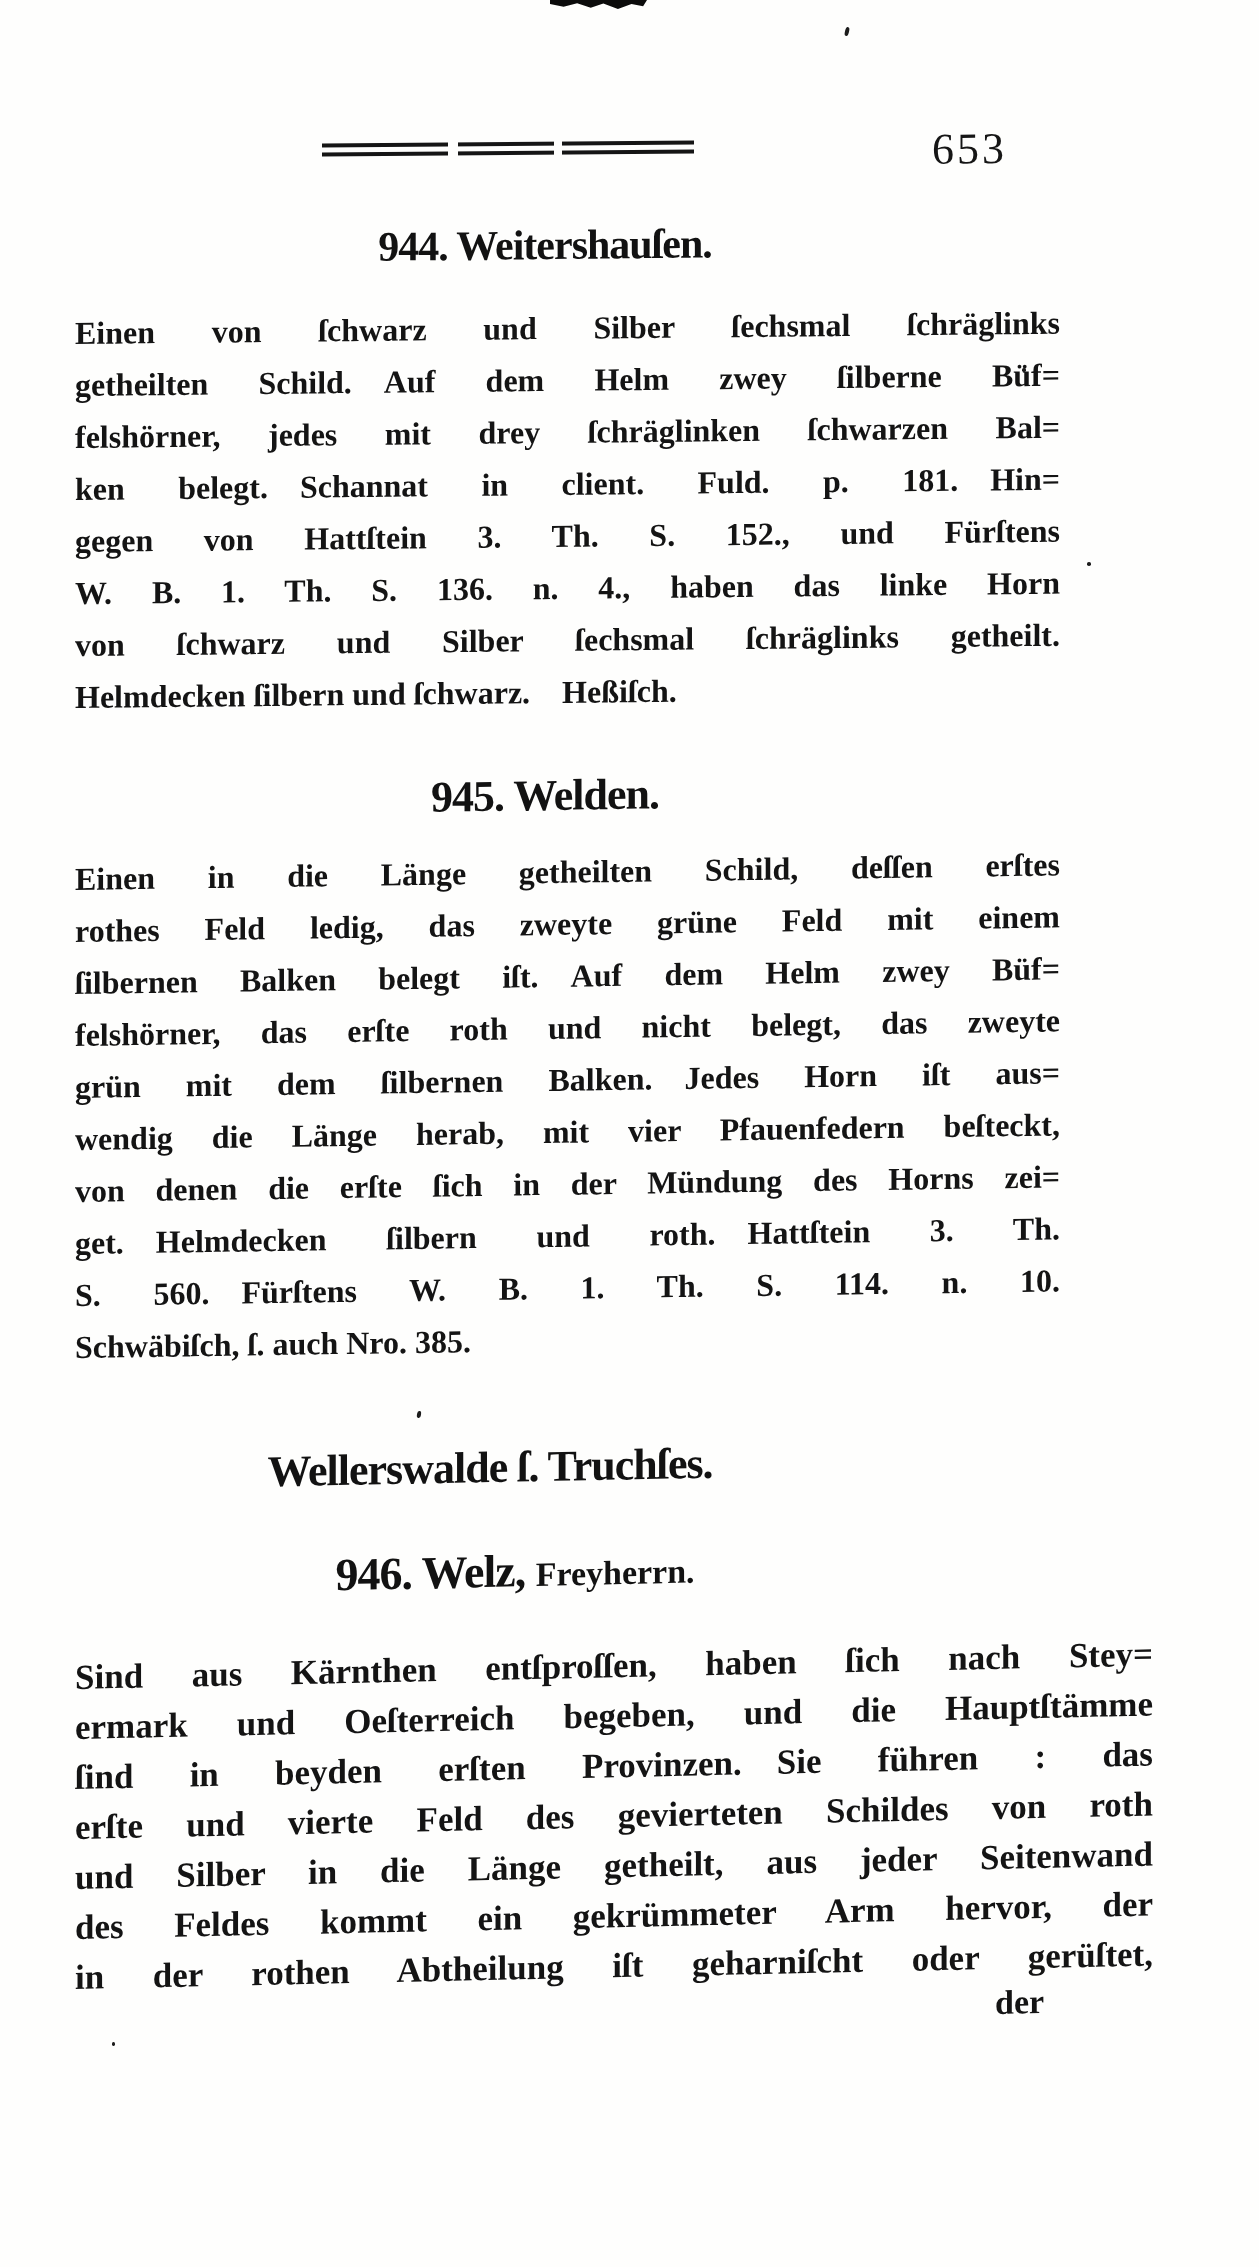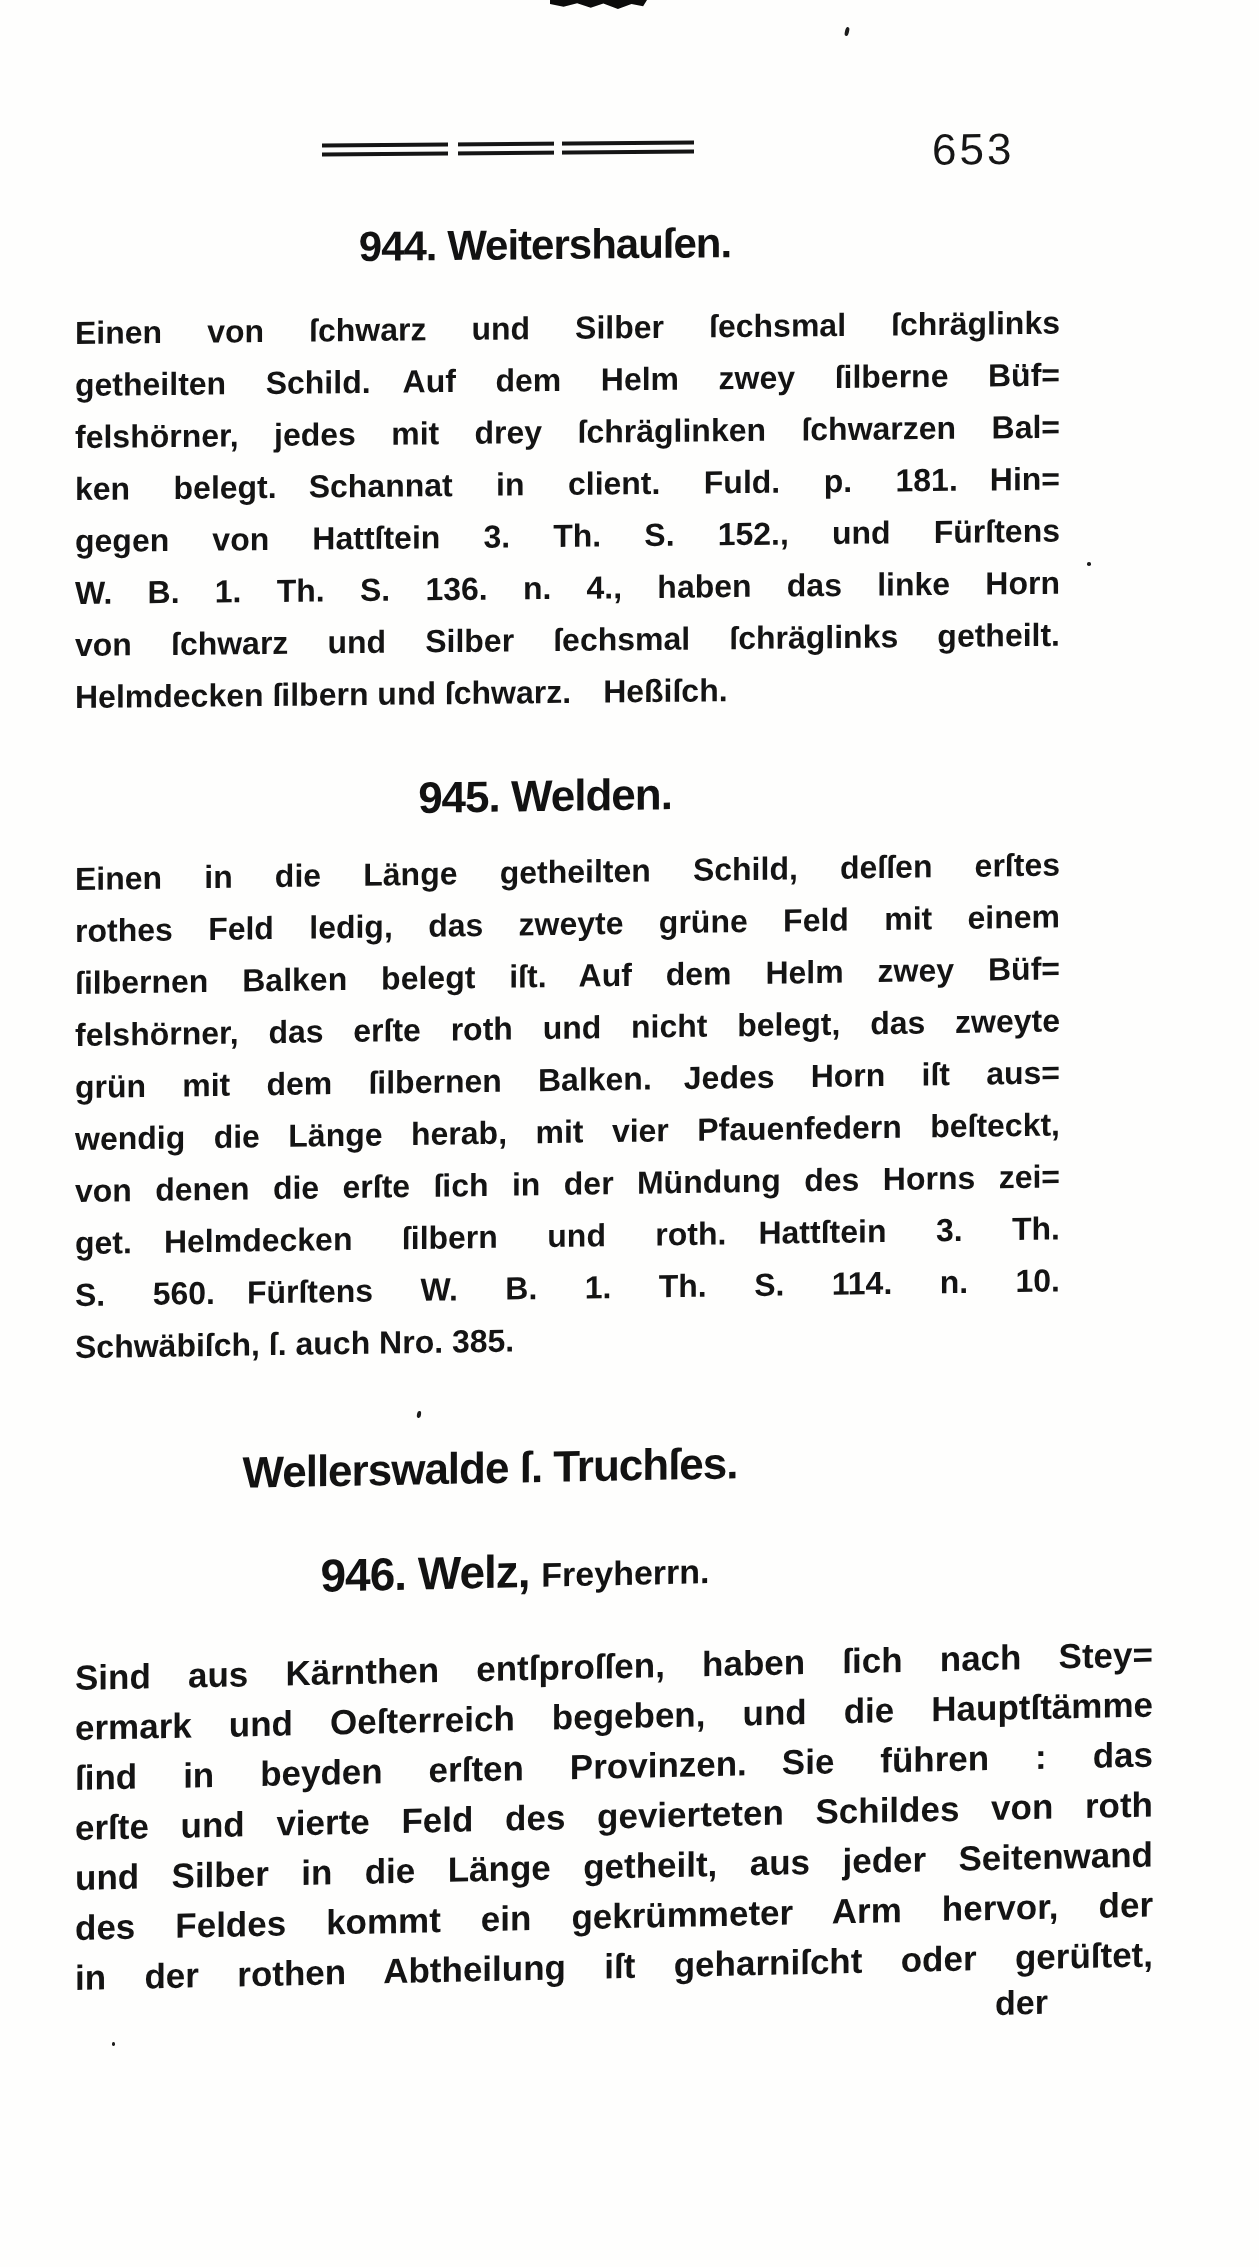--- a/index.html
+++ b/index.html
@@ -3,21 +3,21 @@
 <meta charset="utf-8">
 <style>
   html,body{margin:0;padding:0;background:#e8e8e8;}
   .page{
     position:relative;
     width:1259px;
     height:2267px;
     background:#fefefdff;
     background:#fefefd;
     overflow:hidden;
-    font-family:Liberation Sans, sans-serif;
+    font-family:Liberation Serif, serif;
     color:#141414;
   }
   
   .artifact{position:absolute;background:#0b0b0b;}
   #artifact-top{
     left:550px;top:0;width:97px;height:9px;
     clip-path:polygon(0 0,100% 0,96% 70%,84% 45%,70% 100%,55% 40%,42% 85%,28% 35%,14% 75%,0 45%);
   }
   .speck{position:absolute;background:#1c1c1c;border-radius:45%;}
   #speck-1{left:845px;top:27px;width:4px;height:9px;transform:rotate(14deg);}

